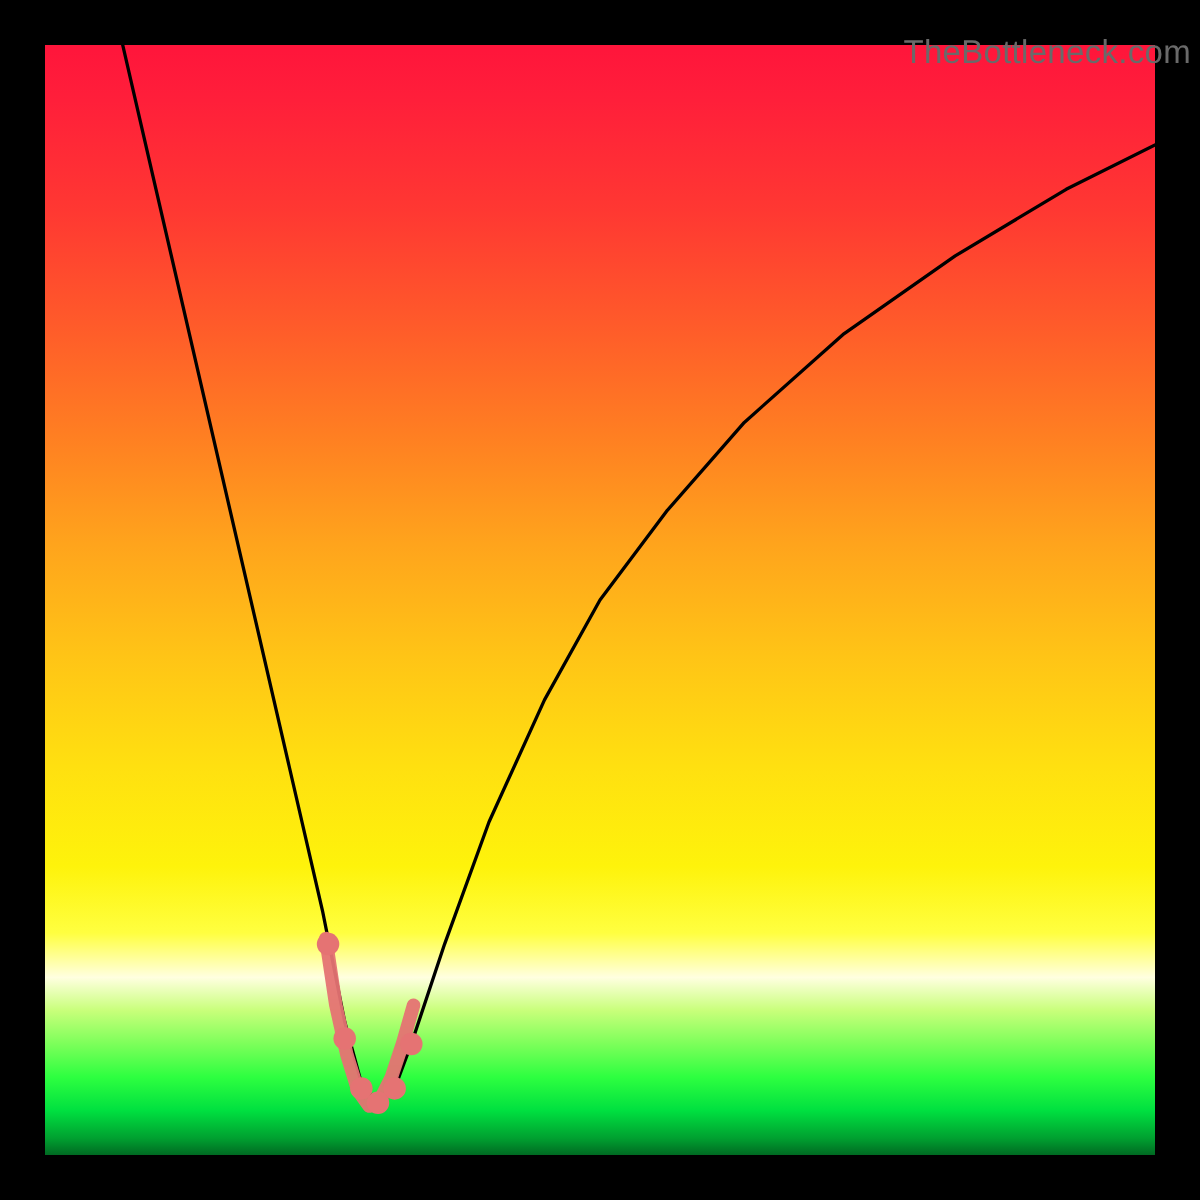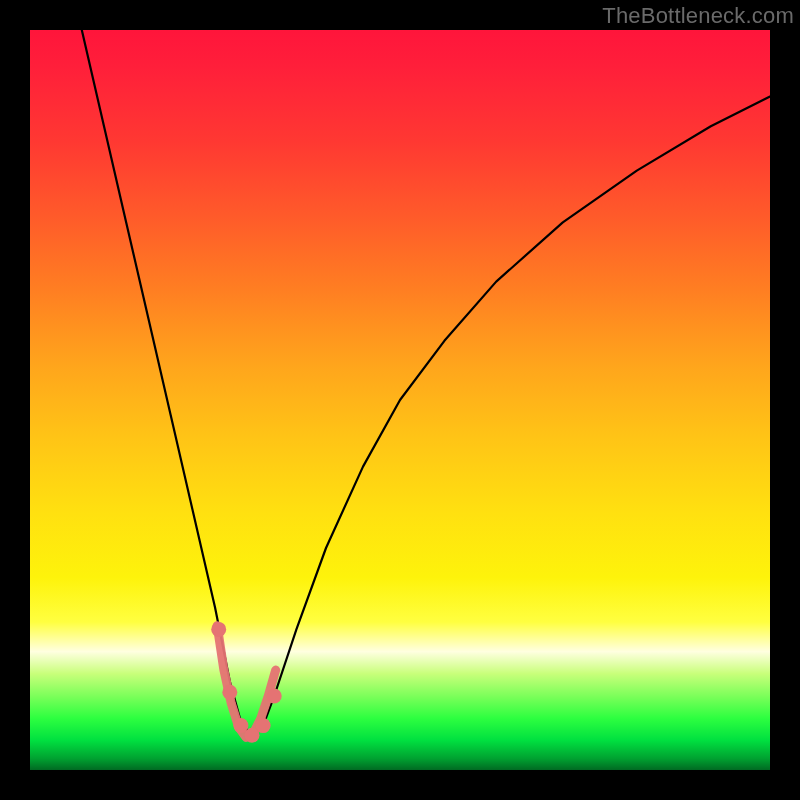--- a/index.html
+++ b/index.html
@@ -48,21 +48,21 @@
   }
   .plot-svg {
     position: absolute;
     left: 0;
     top: 0;
     width: 740px;
     height: 740px;
   }
   .watermark {
     position: absolute;
-    top: 3px;
+    top: 22px;
     right: 6px;
     color: #6a6a6a;
     font-size: 22px;
     letter-spacing: 0.2px;
     font-weight: 500;
   }
 </style>
 </head>
 <body>
 

